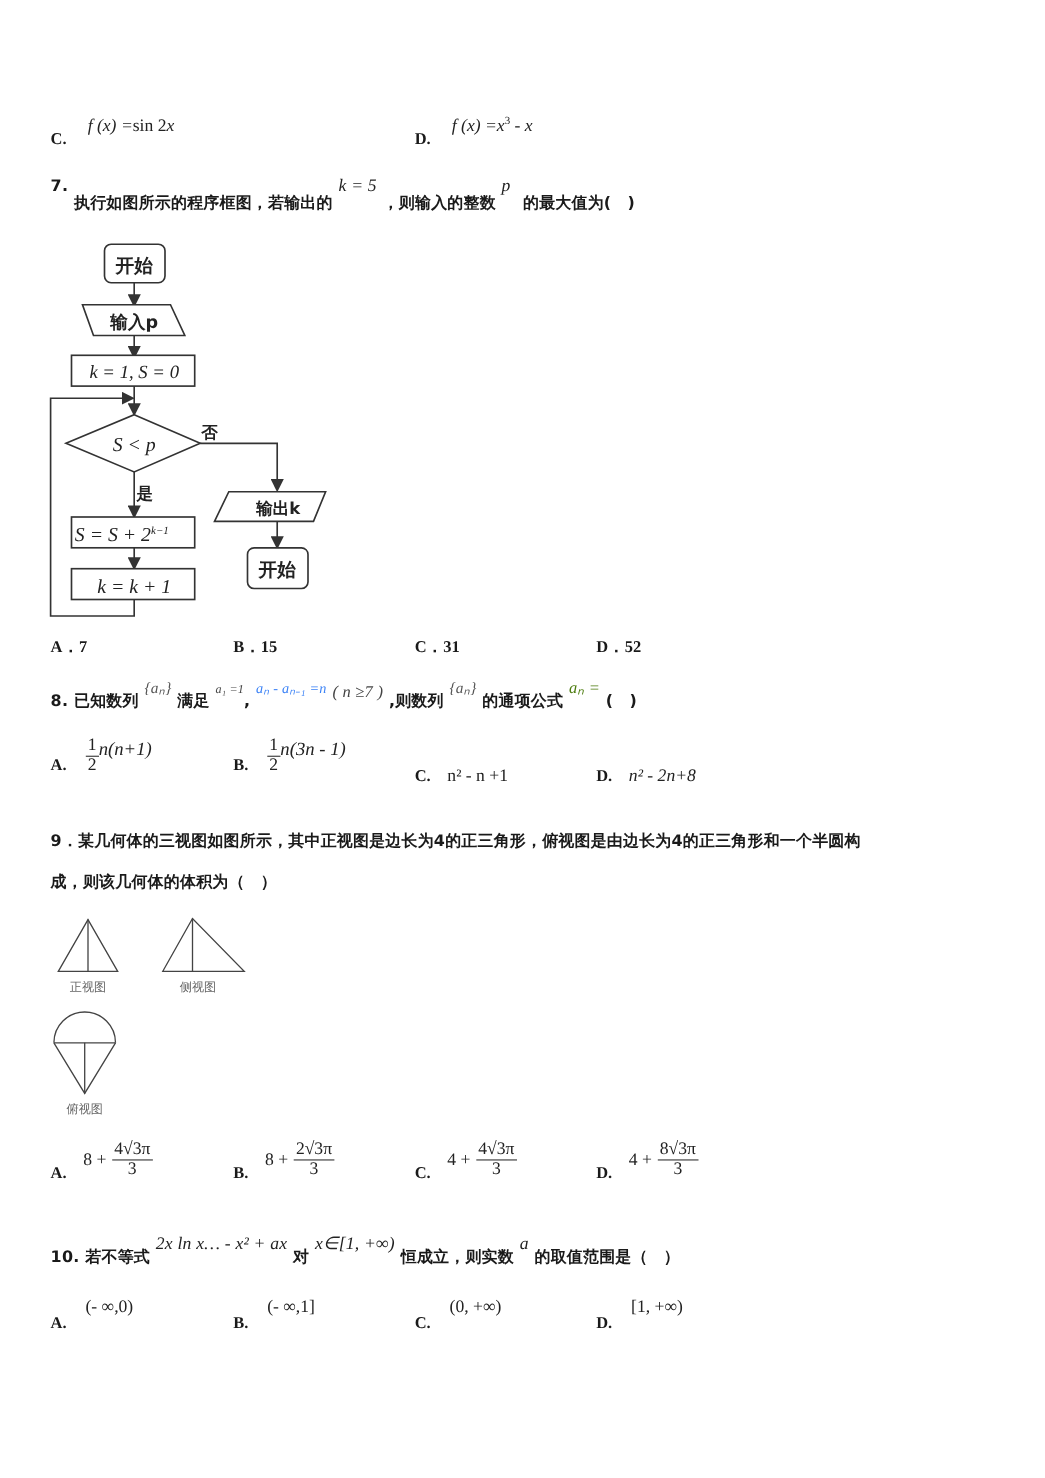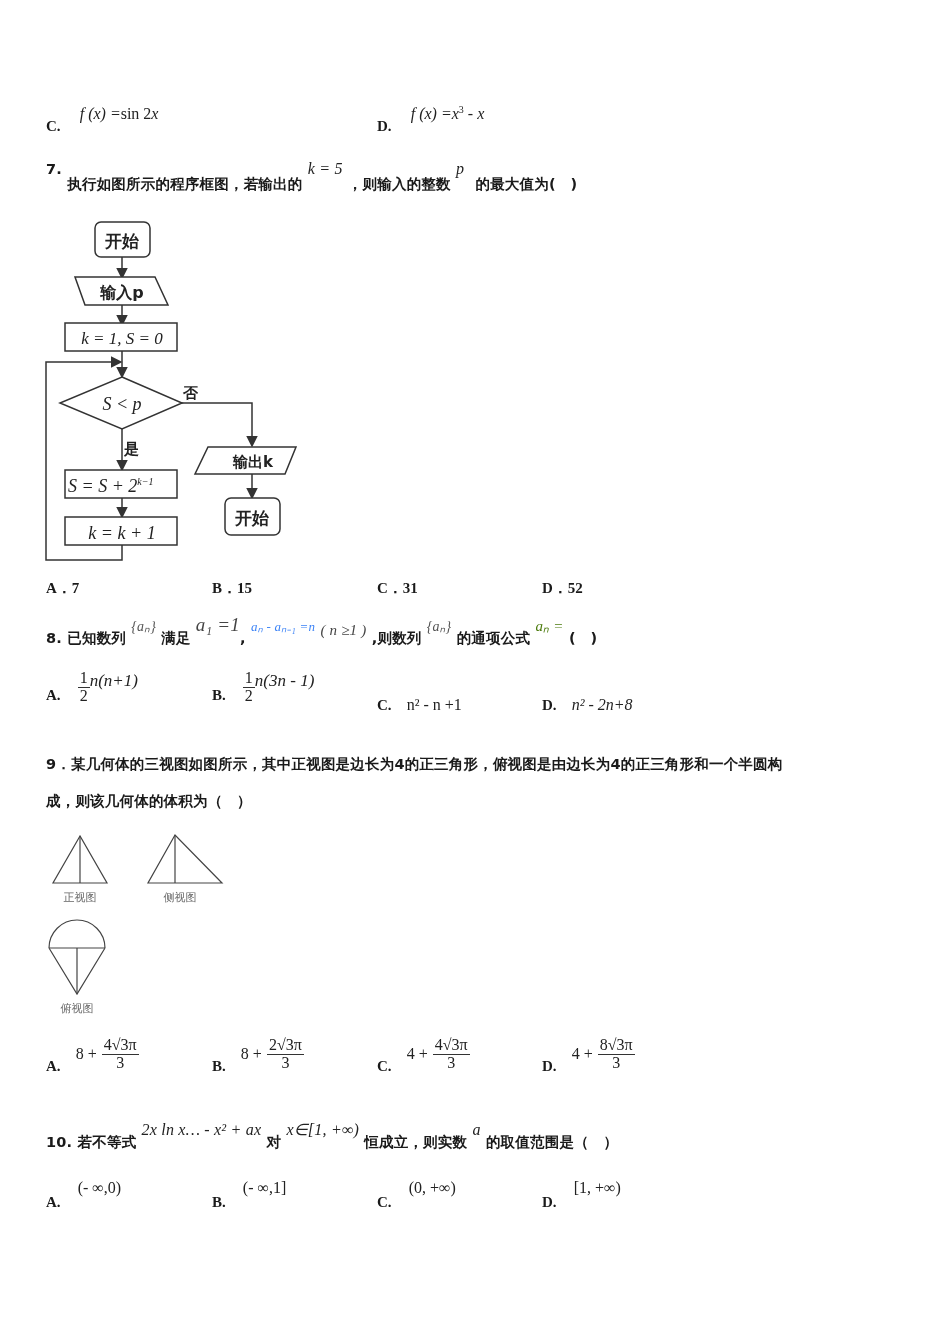--- a/index.html
+++ b/index.html
@@ -86,23 +86,23 @@
 <div class="abs lbl" style="left:46px;top:579px;"><span>A．</span><span>7</span></div>
 <div class="abs lbl" style="left:212px;top:579px;"><span>B．</span><span>15</span></div>
 <div class="abs lbl" style="left:377px;top:579px;"><span>C．</span><span>31</span></div>
 <div class="abs lbl" style="left:542px;top:579px;"><span>D．</span><span>52</span></div>
 
 <div class="abs q" style="left:46px;top:614px;width:880px;white-space:nowrap;">
   <span style="position:relative;top:12px;">8.</span>
   <span style="position:relative;top:12px;">已知数列</span>
   <span class="math" style="font-weight:normal;font-size:14px;color:#555;">{aₙ}</span>
   <span style="position:relative;top:12px;">满足</span>
-  <span class="math" style="font-weight:normal;font-size:19px;color:#444;">a₁ =1</span><span style="position:relative;top:12px;">,</span>
+  <span class="math" style="font-weight:normal;font-size:11px;color:#444;">a₁ =1</span><span style="position:relative;top:12px;">,</span>
   <span class="math" style="font-weight:normal;font-size:13px;color:#3b82f6;">aₙ - aₙ₋₁ =n</span>
-  <span class="math" style="font-weight:normal;font-size:15px;color:#444;position:relative;top:4px;">( n ≥1 )</span>
+  <span class="math" style="font-weight:normal;font-size:15px;color:#444;position:relative;top:4px;">( n ≥7 )</span>
   <span style="position:relative;top:12px;">,则数列</span>
   <span class="math" style="font-weight:normal;font-size:14px;color:#555;">{aₙ}</span>
   <span style="position:relative;top:12px;">的通项公式</span>
   <span class="math" style="font-weight:normal;font-size:15px;color:#4d7c0f;">aₙ =</span>
   <span style="position:relative;top:12px;">(　)</span>
 </div>
 
 <div class="abs" style="left:46px;top:670px;">
   <span class="lbl" style="position:relative;top:8px;">A.</span>
   <span class="frac mathr" style="margin-left:12px;">

